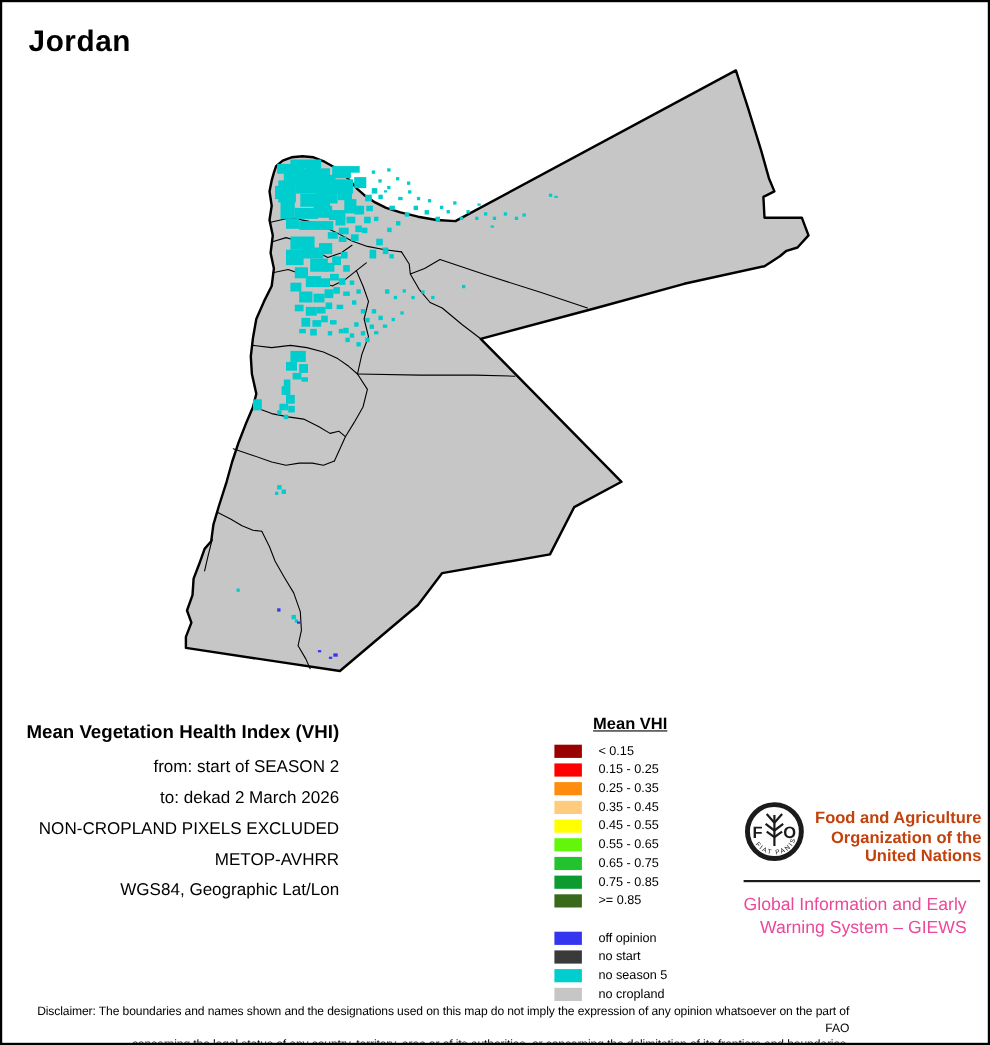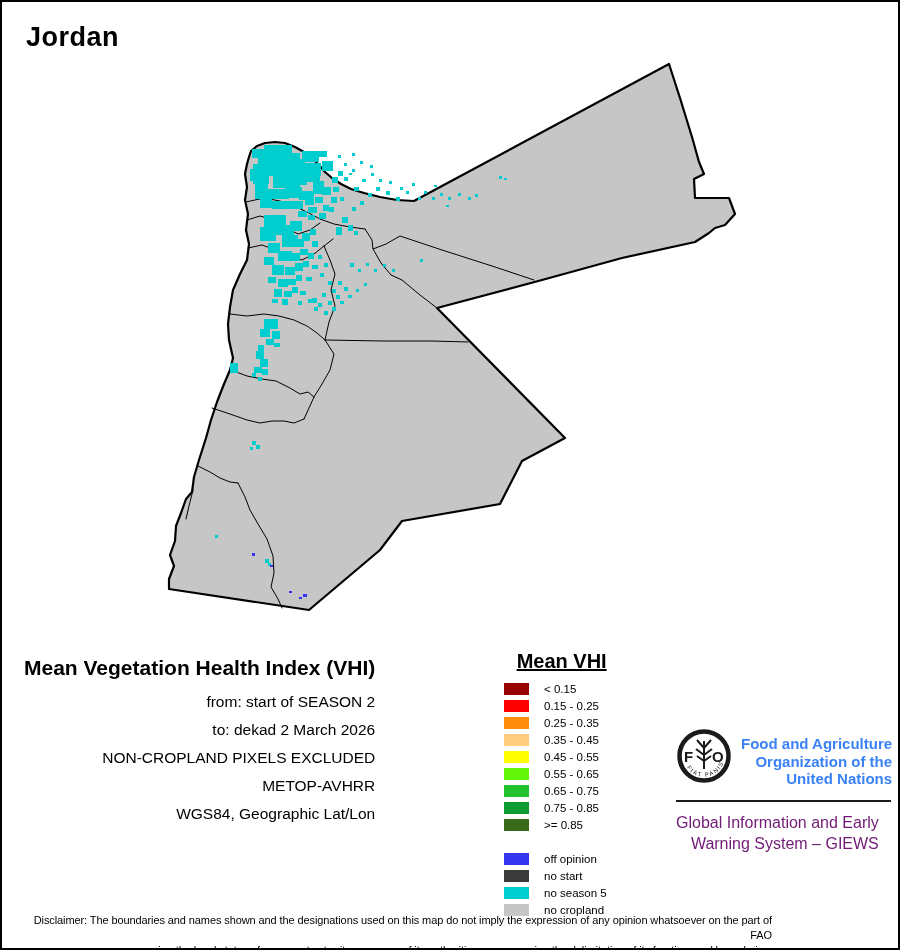--- a/index.html
+++ b/index.html
@@ -9,35 +9,35 @@
     font-family:"Liberation Sans",sans-serif;color:#000;text-align:right;
   }
   .title{position:absolute;left:24px;top:20px;font-size:27px;font-weight:bold;letter-spacing:.5px;}
   .map-svg{position:absolute;left:0;top:0;}
   .country{fill:var(--no-cropland,#C6C6C6);stroke:#000;stroke-width:2.2;stroke-linejoin:round;stroke-linecap:round;}
   .admin{fill:none;stroke:#000;stroke-width:1;stroke-linejoin:round;stroke-linecap:round;}
   .cell{fill:var(--no-season2,#00CDCD);}
   .cellb{fill:var(--off-season,#3535F0);}
 
   .info{position:absolute;left:22px;top:654px;font-size:15.5px;}
-  .info .t{font-weight:bold;font-size:21px;margin-bottom:14px;}
+  .info .t{font-weight:bold;font-size:17px;margin-bottom:14px;}
   .info .row{margin-bottom:12px;line-height:16px;}
   .flabel{display:inline-block;width:53px;margin-left:31px;}
 
   .legend{position:absolute;left:470px;top:648px;}
-  .legend .t{font-size:20px;font-weight:bold;text-decoration:underline;margin-bottom:7px;}
+  .legend .t{font-size:15px;font-weight:bold;text-decoration:underline;margin-bottom:7px;}
   .lg-row{display:flex;align-items:center;height:17px;margin-left:32px;}
   .sw{width:25px;height:12px;flex:0 0 25px;}
   .lb{margin-left:15px;font-size:11.5px;}
   .status-group{margin-top:17px;}
 
   .fao-logo{position:absolute;left:674px;top:726px;}
-  .fao-text{position:absolute;left:739px;top:733px;font-size:15px;line-height:17.5px;font-weight:bold;color:#3b82f6;}
+  .fao-text{position:absolute;left:739px;top:733px;font-size:15px;line-height:17.5px;font-weight:bold;color:#c2410c;}
   .fao-rule{position:absolute;left:674px;top:798px;width:215px;height:2px;background:#1b1b1b;}
-  .giews{position:absolute;left:674px;top:810px;font-size:16px;line-height:21px;color:#701a75;}
+  .giews{position:absolute;left:674px;top:810px;font-size:16px;line-height:21px;color:#ec4899;}
 
   .disclaimer{position:absolute;left:10px;top:911px;width:760px;font-size:11px;line-height:15px;letter-spacing:-.1px;}
 </style>
 </head>
 <body>
 
 <div class="page">
 
   <div class="title">Jordan</div>
 

